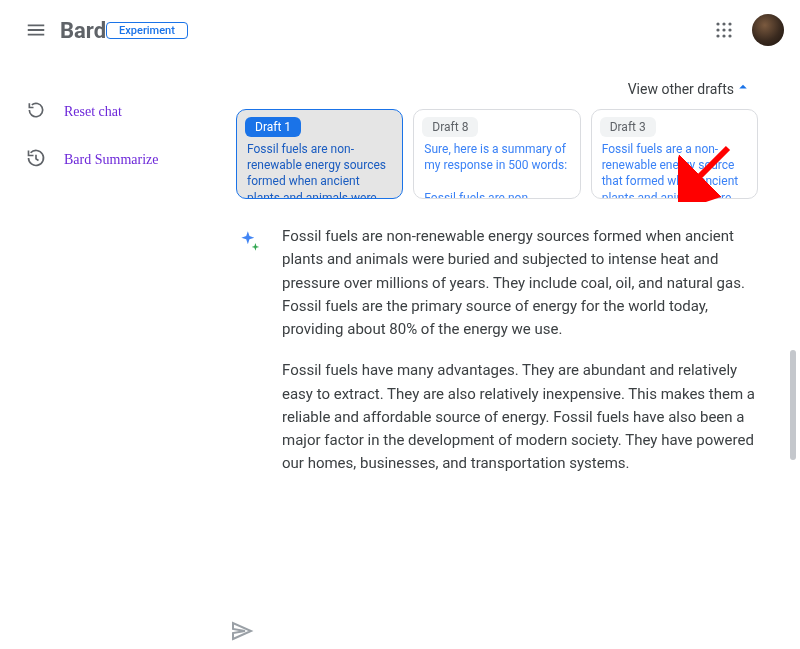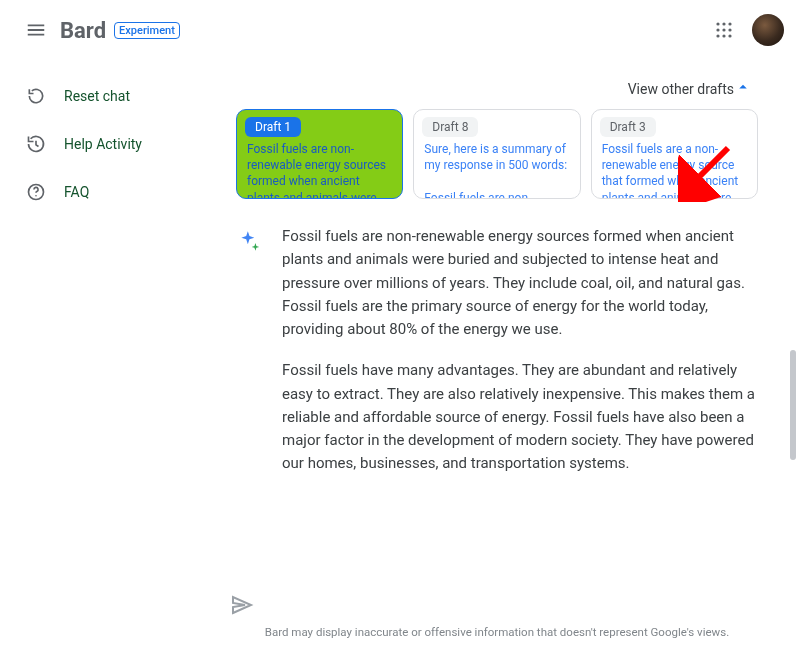--- a/index.html
+++ b/index.html
@@ -28,22 +28,22 @@
     font-size: 22px;
     color: #5f6368;
     margin-left: 4px;
     font-weight: 700;
   }
   .experiment {
     font-size: 11px;
     color: #1a73e8;
     border: 1px solid #1a73e8;
     border-radius: 4px;
-    padding: 1px 4px;
-    margin-left: 8px;
+    padding: 1px 12px;
+    margin-left: 0;
     font-weight: 500;
   }
   .header-spacer { flex: 1; }
   .apps-btn {
     width: 40px; height: 40px;
     display: flex; align-items: center; justify-content: center;
     cursor: pointer; color: #5f6368;
   }
   .avatar {
     width: 32px; height: 32px; border-radius: 50%;
@@ -52,27 +52,28 @@
   }
   .layout {
     display: flex;
     height: calc(100% - 60px);
   }
   .sidebar {
     width: 210px;
     padding: 12px 8px 0 12px;
   }
   .side-item {
-    display: flex; align-items: center;
+    display: flex; align-items: flex-end;
     height: 48px;
     padding: 0 12px;
     border-radius: 24px;
     cursor: pointer;
-    color: #14532d;
+    color: #6d28d9;
     font-size: 14px;
+    font-family: Liberation Serif, serif;
   }
   .side-item .ic { width: 24px; display:flex; align-items:center; justify-content:center; color:#5f6368; margin-right: 16px; }
   .main {
     flex: 1;
     padding: 0 24px 0 8px;
     position: relative;
     display:flex;
     flex-direction:column;
     min-width:0;
   }
@@ -118,21 +119,21 @@
     padding:0;
     font-size:12px;
     color:#5f6368;
     overflow:hidden;
     height:90px;
     cursor:pointer;
     background:#fff;
   }
   .draft.selected {
     border:1.5px solid #1a73e8;
-    background:#84cc16;
+    background:#e5e5e5;
   }
   .draft-head {
     display:inline-block;
     font-size:12px;
     padding:3px 10px;
     margin:7px 0 4px 8px;
     border-radius:6px;
     color:#5f6368;
     background:#f1f3f4;
   }
@@ -255,31 +256,21 @@
           </svg>
       </span>
       <span>Reset chat</span>
     </div>
     <div class="side-item">
       <span class="ic">
         <svg width="20" height="20" viewBox="0 0 24 24">
             <path fill="none" stroke="currentColor" stroke-width="2" d="M3 12a9 9 0 1 0 2.5-6.3M3 3v6h6M12 8v5l3 2"></path>
           </svg>
       </span>
-      <span>Help Activity</span>
-    </div>
-    <div class="side-item">
-      <span class="ic">
-        <svg width="20" height="20" viewBox="0 0 24 24">
-            <circle cx="12" cy="12" r="9" fill="none" stroke="currentColor" stroke-width="2"></circle>
-            <path fill="none" stroke="currentColor" stroke-width="2" d="M9.5 9a2.5 2.5 0 1 1 3.5 2.3c-.8.4-1 .9-1 1.7"></path>
-            <circle cx="12" cy="16.5" r="1" fill="currentColor"></circle>
-          </svg>
-      </span>
-      <span>FAQ</span>
+      <span>Bard Summarize</span>
     </div>
   </div>
 
   <div class="main">
 
     <div class="response-card">
       <div class="view-drafts">
         <span>View other drafts</span>
         <span class="chev">
           <svg width="18" height="18" viewBox="0 0 24 24">
@@ -331,18 +322,17 @@
     </div>
 
     <div class="input-area">
       <div class="input-row">
         <span class="send-ic">
           <svg width="24" height="24" viewBox="0 0 24 24">
               <path fill="none" stroke="currentColor" stroke-width="2" d="M3 20l18-8L3 4v6l12 2-12 2v6z"></path>
             </svg>
         </span>
       </div>
-      <div class="disclaimer">Bard may display inaccurate or offensive information that doesn't represent Google's views.</div>
     </div>
 
     <div class="scroll-ind"></div>
   </div>
 </div>
 
 </body></html>

